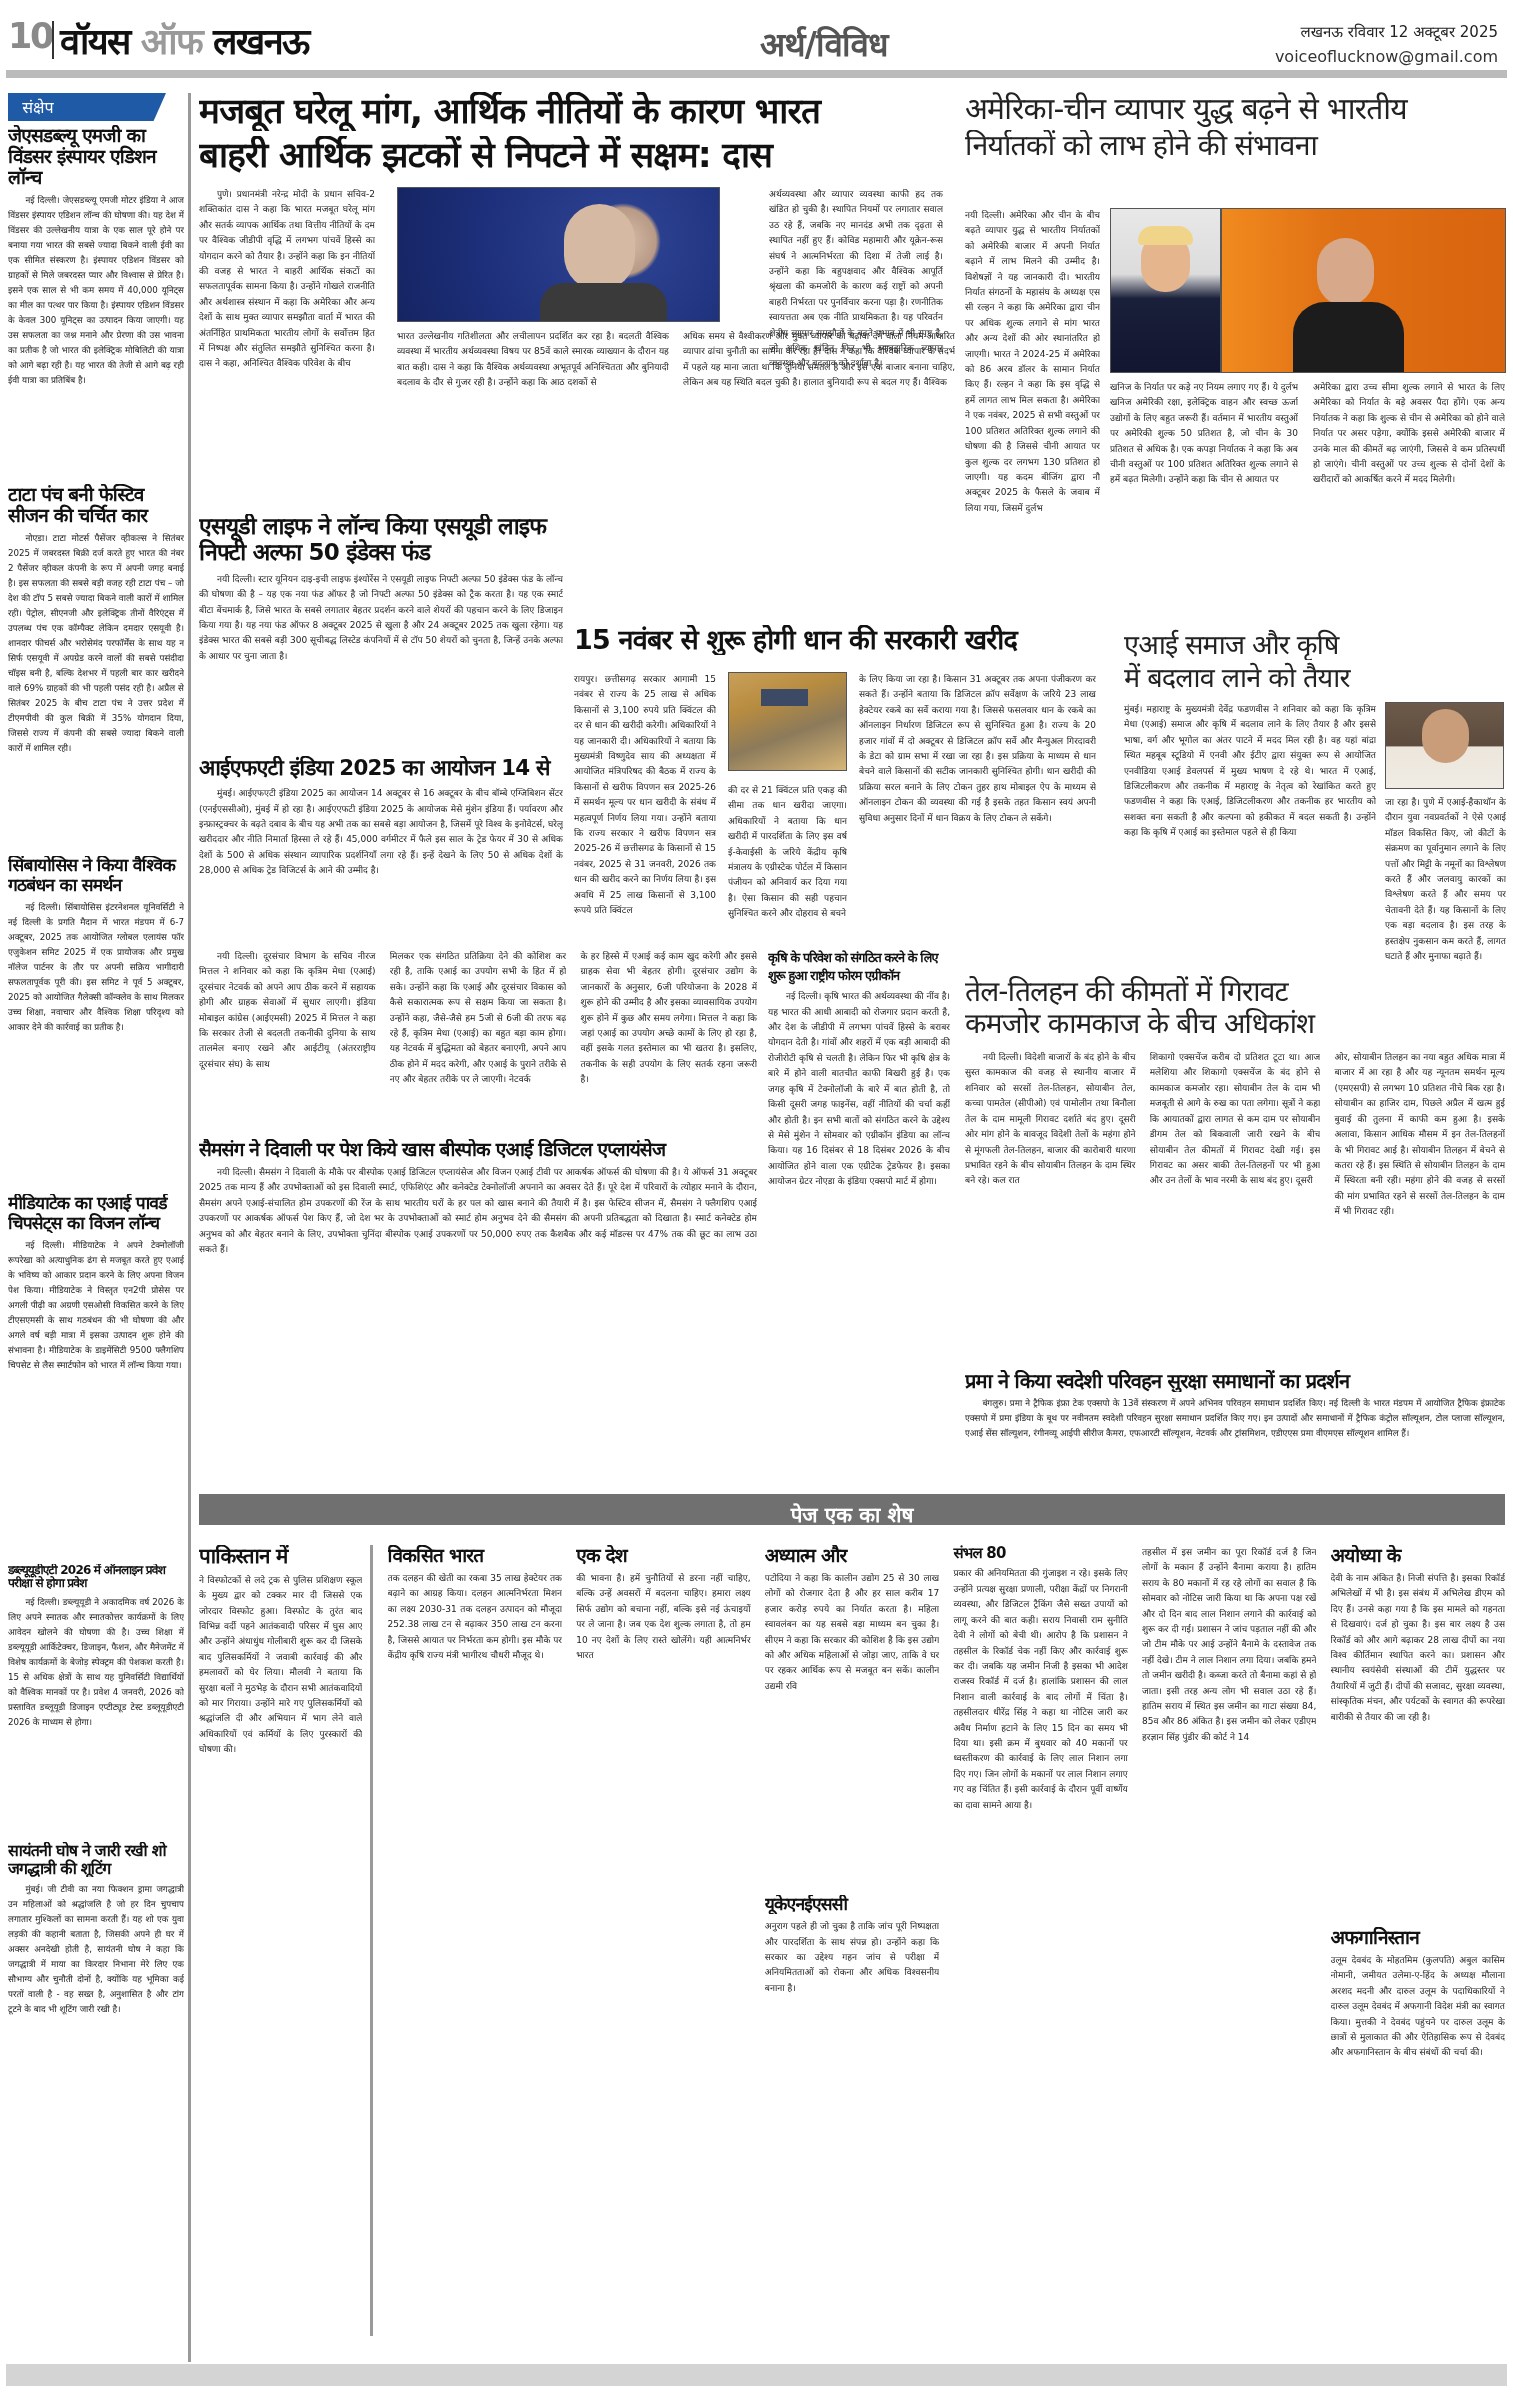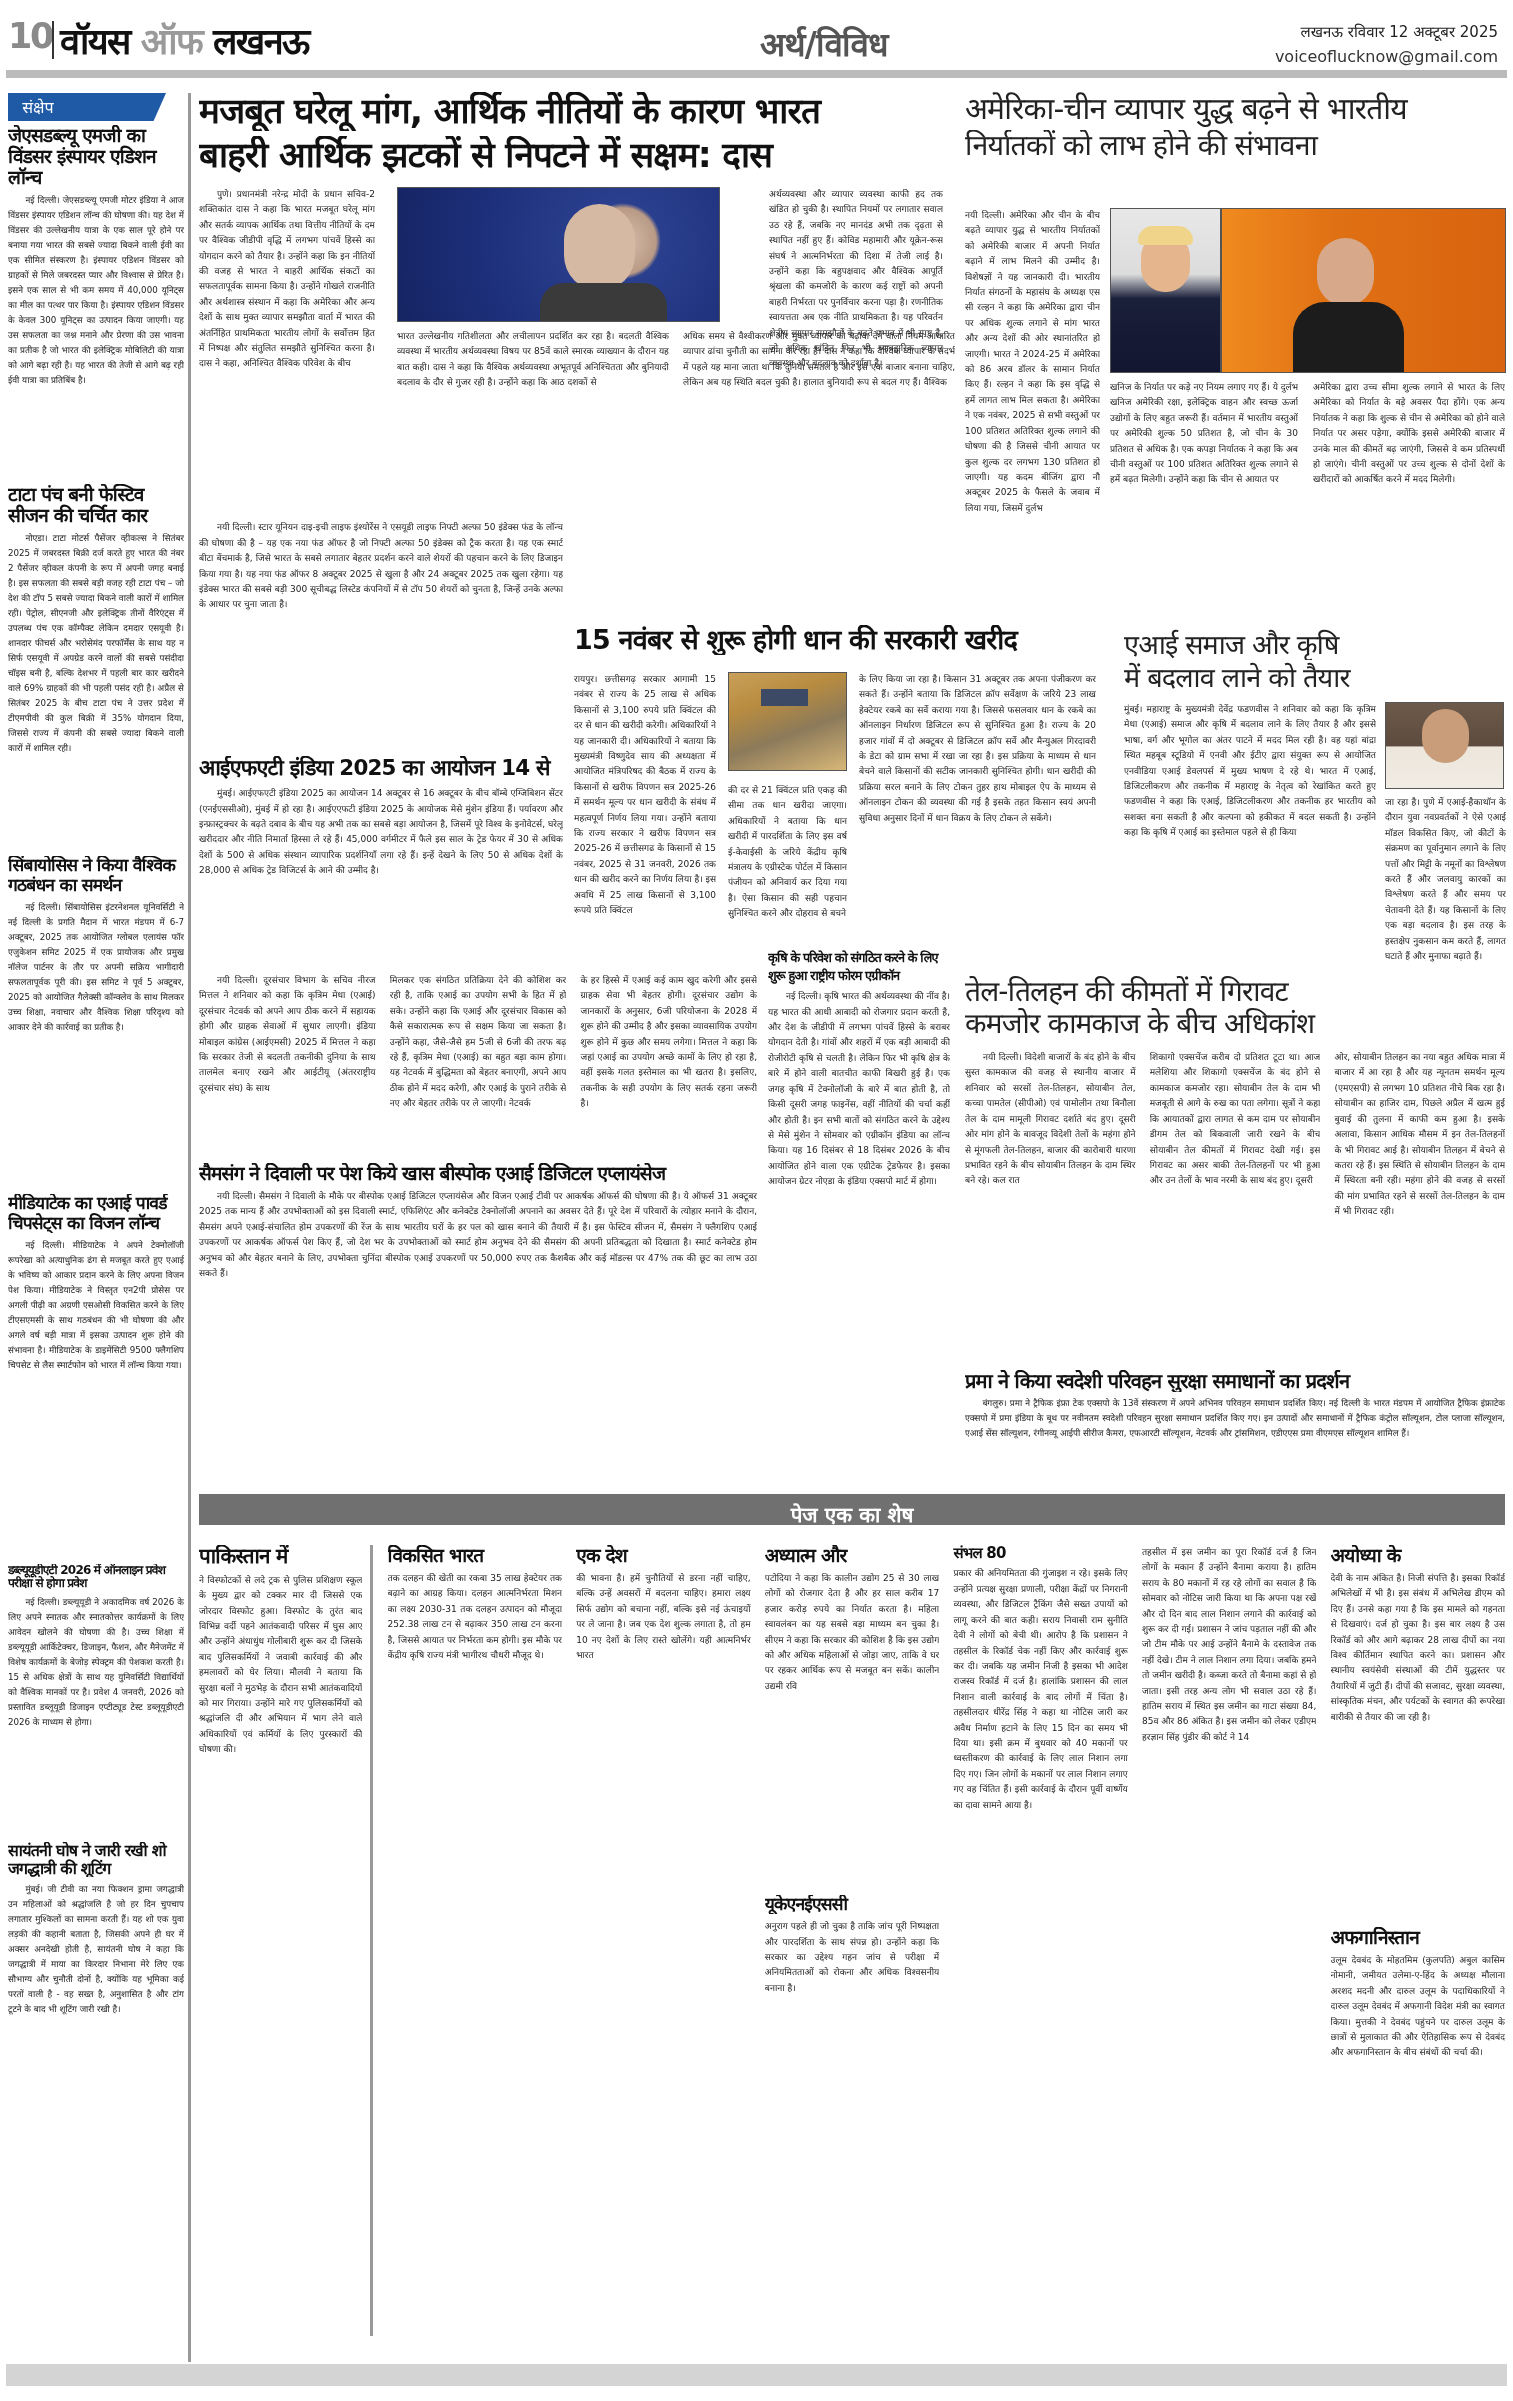--- a/index.html
+++ b/index.html
@@ -90,20 +90,21 @@
   <div class="photo" style="left:256px;top:116px;width:285px;height:165px;background:linear-gradient(90deg,#f08a1e 0,#e07014 40%,#d8640f 100%)">
     <div style="position:absolute;left:95px;top:28.5px;width:57px;height:68px;border-radius:28.5px;background:#d7a98a"></div>
     <div style="position:absolute;left:71px;top:93px;width:111px;height:71px;background:#1c1c1c;border-radius:32px 32px 0 0"></div>
   </div>
   <div class="txt abs" style="left:0;top:116px;width:135px;height:309px;text-indent:0">नयी दिल्ली। अमेरिका और चीन के बीच बढ़ते व्यापार युद्ध से भारतीय निर्यातकों को अमेरिकी बाजार में अपनी निर्यात बढ़ाने में लाभ मिलने की उम्मीद है। विशेषज्ञों ने यह जानकारी दी। भारतीय निर्यात संगठनों के महासंघ के अध्यक्ष एस सी रल्हन ने कहा कि अमेरिका द्वारा चीन पर अधिक शुल्क लगाने से मांग भारत और अन्य देशों की ओर स्थानांतरित हो जाएगी। भारत ने 2024-25 में अमेरिका को 86 अरब डॉलर के सामान निर्यात किए हैं। रल्हन ने कहा कि इस वृद्धि से हमें लागत लाभ मिल सकता है। अमेरिका ने एक नवंबर, 2025 से सभी वस्तुओं पर 100 प्रतिशत अतिरिक्त शुल्क लगाने की घोषणा की है जिससे चीनी आयात पर कुल शुल्क दर लगभग 130 प्रतिशत हो जाएगी। यह कदम बीजिंग द्वारा नौ अक्टूबर 2025 के फैसले के जवाब में लिया गया, जिसमें दुर्लभ</div>
   <div class="txt abs" style="left:145px;top:288px;width:188px;height:136px">खनिज के निर्यात पर कड़े नए नियम लगाए गए हैं। ये दुर्लभ खनिज अमेरिकी रक्षा, इलेक्ट्रिक वाहन और स्वच्छ ऊर्जा उद्योगों के लिए बहुत जरूरी हैं। वर्तमान में भारतीय वस्तुओं पर अमेरिकी शुल्क 50 प्रतिशत है, जो चीन के 30 प्रतिशत से अधिक है। एक कपड़ा निर्यातक ने कहा कि अब चीनी वस्तुओं पर 100 प्रतिशत अतिरिक्त शुल्क लगाने से हमें बढ़त मिलेगी। उन्होंने कहा कि चीन से आयात पर</div>
   <div class="txt abs" style="left:348px;top:288px;width:192px;height:136px">अमेरिका द्वारा उच्च सीमा शुल्क लगाने से भारत के लिए अमेरिका को निर्यात के बड़े अवसर पैदा होंगे। एक अन्य निर्यातक ने कहा कि शुल्क से चीन से अमेरिका को होने वाले निर्यात पर असर पड़ेगा, क्योंकि इससे अमेरिकी बाजार में उनके माल की कीमतें बढ़ जाएंगी, जिससे वे कम प्रतिस्पर्धी हो जाएंगे। चीनी वस्तुओं पर उच्च शुल्क से दोनों देशों के खरीदारों को आकर्षित करने में मदद मिलेगी।</div>
 </div>
 
 <div class="abs" style="left:199px;top:514px;width:364px;height:237px">
+  <div class="hl" style="font-size:23px">एसयूडी लाइफ ने लॉन्च किया एसयूडी लाइफ निफ्टी अल्फा 50 इंडेक्स फंड</div>
   <div class="txt" style="text-indent:2em;margin-top:6.3px;height:142px">नयी दिल्ली। स्टार यूनियन दाइ-इची लाइफ इंश्योरेंस ने एसयूडी लाइफ निफ्टी अल्फा 50 इंडेक्स फंड के लॉन्च की घोषणा की है – यह एक नया फंड ऑफर है जो निफ्टी अल्फा 50 इंडेक्स को ट्रैक करता है। यह एक स्मार्ट बीटा बेंचमार्क है, जिसे भारत के सबसे लगातार बेहतर प्रदर्शन करने वाले शेयरों की पहचान करने के लिए डिजाइन किया गया है। यह नया फंड ऑफर 8 अक्टूबर 2025 से खुला है और 24 अक्टूबर 2025 तक खुला रहेगा। यह इंडेक्स भारत की सबसे बड़ी 300 सूचीबद्ध लिस्टेड कंपनियों में से टॉप 50 शेयरों को चुनता है, जिन्हें उनके अल्फा के आधार पर चुना जाता है।</div>
 </div>
 
 <div class="abs" style="left:199px;top:756px;width:364px;height:190px">
   <div class="hl" style="font-size:21.4px;white-space:nowrap">आईएफएटी इंडिया 2025 का आयोजन 14 से</div>
   <div class="txt" style="text-indent:2em;margin-top:6.3px;height:150px">मुंबई। आईएफएटी इंडिया 2025 का आयोजन 14 अक्टूबर से 16 अक्टूबर के बीच बॉम्बे एग्जिबिशन सेंटर (एनईएससीओ), मुंबई में हो रहा है। आईएएफटी इंडिया 2025 के आयोजक मेसे मुंशेन इंडिया हैं। पर्यावरण और इन्फ्रास्ट्रक्चर के बढ़ते दबाव के बीच यह अभी तक का सबसे बड़ा आयोजन है, जिसमें पूरे विश्व के इनोवेटर्स, घरेलू खरीददार और नीति निमार्ता हिस्सा ले रहे हैं। 45,000 वर्गमीटर में फैले इस साल के ट्रेड फेयर में 30 से अधिक देशों के 500 से अधिक संस्थान व्यापारिक प्रदर्शनियाँ लगा रहे हैं। इन्हें देखने के लिए 50 से अधिक देशों के 28,000 से अधिक ट्रेड विजिटर्स के आने की उम्मीद है।</div>
 </div>
 
 <div class="abs" style="left:574px;top:625px;width:538px;height:324px">
   <div class="hl" style="font-size:27px;white-space:nowrap">15 नवंबर से शुरू होगी धान की सरकारी खरीद</div>
@@ -119,21 +120,21 @@
   <div class="hl-light" style="font-size:27px;white-space:nowrap">एआई समाज और कृषि</div>
   <div class="hl-light" style="font-size:27px;white-space:nowrap;margin-top:1.6px">में बदलाव लाने को तैयार</div>
   <div class="photo" style="left:261px;top:73px;width:119px;height:87px;background:linear-gradient(180deg,#6d5a4a 0,#5c4b3e 50%,#ece6dc 52%,#f1ece4 100%)">
     <div style="position:absolute;left:36px;top:6.3px;width:47px;height:54px;border-radius:24px;background:#c99c7a"></div>
   </div>
   <div class="txt abs" style="left:0;top:73px;width:252px;height:261px">मुंबई। महाराष्ट्र के मुख्यमंत्री देवेंद्र फडणवीस ने शनिवार को कहा कि कृत्रिम मेधा (एआई) समाज और कृषि में बदलाव लाने के लिए तैयार है और इससे भाषा, वर्ग और भूगोल का अंतर पाटने में मदद मिल रही है। वह यहां बांद्रा स्थित महबूब स्टूडियो में एनवी और ईटीए द्वारा संयुक्त रूप से आयोजित एनवीडिया एआई डेवलपर्स में मुख्य भाषण दे रहे थे। भारत में एआई, डिजिटलीकरण और तकनीक में महाराष्ट्र के नेतृत्व को रेखांकित करते हुए फडणवीस ने कहा कि एआई, डिजिटलीकरण और तकनीक हर भारतीय को सशक्त बना सकती है और कल्पना को हकीकत में बदल सकती है। उन्होंने कहा कि कृषि में एआई का इस्तेमाल पहले से ही किया</div>
   <div class="txt abs" style="left:261px;top:166px;width:121px;height:168px;text-indent:0">जा रहा है। पुणे में एआई-हैकाथॉन के दौरान युवा नवप्रवर्तकों ने ऐसे एआई मॉडल विकसित किए, जो कीटों के संक्रमण का पूर्वानुमान लगाने के लिए पत्तों और मिट्टी के नमूनों का विश्लेषण करते हैं और जलवायु कारकों का विश्लेषण करते हैं और समय पर चेतावनी देते हैं। यह किसानों के लिए एक बड़ा बदलाव है। इस तरह के हस्तक्षेप नुकसान कम करते हैं, लागत घटाते हैं और मुनाफा बढ़ाते हैं।</div>
 </div>
 
 <div class="abs" style="left:199px;top:949px;width:558px;height:352px">
-  <div class="cols" style="margin-top:24px">
+  <div class="cols" style="margin-top:0">
     <div class="txt" style="text-indent:2em;height:182px">नयी दिल्ली। दूरसंचार विभाग के सचिव नीरज मित्तल ने शनिवार को कहा कि कृत्रिम मेधा (एआई) दूरसंचार नेटवर्क को अपने आप ठीक करने में सहायक होगी और ग्राहक सेवाओं में सुधार लाएगी। इंडिया मोबाइल कांग्रेस (आईएमसी) 2025 में मित्तल ने कहा कि सरकार तेजी से बदलती तकनीकी दुनिया के साथ तालमेल बनाए रखने और आईटीयू (अंतरराष्ट्रीय दूरसंचार संघ) के साथ</div>
     <div class="txt" style="height:182px">मिलकर एक संगठित प्रतिक्रिया देने की कोशिश कर रही है, ताकि एआई का उपयोग सभी के हित में हो सके। उन्होंने कहा कि एआई और दूरसंचार विकास को कैसे सकारात्मक रूप से सक्षम किया जा सकता है। उन्होंने कहा, जैसे-जैसे हम 5जी से 6जी की तरफ बढ़ रहे हैं, कृत्रिम मेधा (एआई) का बहुत बड़ा काम होगा। यह नेटवर्क में बुद्धिमता को बेहतर बनाएगी, अपने आप ठीक होने में मदद करेगी, और एआई के पुराने तरीके से नए और बेहतर तरीके पर ले जाएगी। नेटवर्क</div>
     <div class="txt" style="height:182px">के हर हिस्से में एआई कई काम खुद करेगी और इससे ग्राहक सेवा भी बेहतर होगी। दूरसंचार उद्योग के जानकारों के अनुसार, 6जी परियोजना के 2028 में शुरू होने की उम्मीद है और इसका व्यावसायिक उपयोग शुरू होने में कुछ और समय लगेगा। मित्तल ने कहा कि जहां एआई का उपयोग अच्छे कामों के लिए हो रहा है, वहीं इसके गलत इस्तेमाल का भी खतरा है। इसलिए, तकनीक के सही उपयोग के लिए सतर्क रहना जरूरी है।</div>
   </div>
   <div class="hl" style="font-size:19px;white-space:nowrap;margin-top:8px">सैमसंग ने दिवाली पर पेश किये खास बीस्पोक एआई डिजिटल एप्लायंसेज</div>
   <div class="txt" style="text-indent:2em;margin-top:4.7px;height:92px">नयी दिल्ली। सैमसंग ने दिवाली के मौके पर बीस्पोक एआई डिजिटल एप्लायंसेज और विजन एआई टीवी पर आकर्षक ऑफर्स की घोषणा की है। ये ऑफर्स 31 अक्टूबर 2025 तक मान्य हैं और उपभोक्ताओं को इस दिवाली स्मार्ट, एफिशिएंट और कनेक्टेड टेक्नोलॉजी अपनाने का अवसर देते हैं। पूरे देश में परिवारों के त्योहार मनाने के दौरान, सैमसंग अपने एआई-संचालित होम उपकरणों की रेंज के साथ भारतीय घरों के हर पल को खास बनाने की तैयारी में है। इस फेस्टिव सीजन में, सैमसंग ने फ्लैगशिप एआई उपकरणों पर आकर्षक ऑफर्स पेश किए हैं, जो देश भर के उपभोक्ताओं को स्मार्ट होम अनुभव देने की सैमसंग की अपनी प्रतिबद्धता को दिखाता है। स्मार्ट कनेक्टेड होम अनुभव को और बेहतर बनाने के लिए, उपभोक्ता चुनिंदा बीस्पोक एआई उपकरणों पर 50,000 रुपए तक कैशबैक और कई मॉडल्स पर 47% तक की छूट का लाभ उठा सकते हैं।</div>
 </div>
 
 <div class="abs" style="left:768px;top:949px;width:182px;height:506px">
   <div class="hl" style="font-size:12.7px;line-height:1.4">कृषि के परिवेश को संगठित करने के लिए शुरू हुआ राष्ट्रीय फोरम एग्रीकॉन</div>

